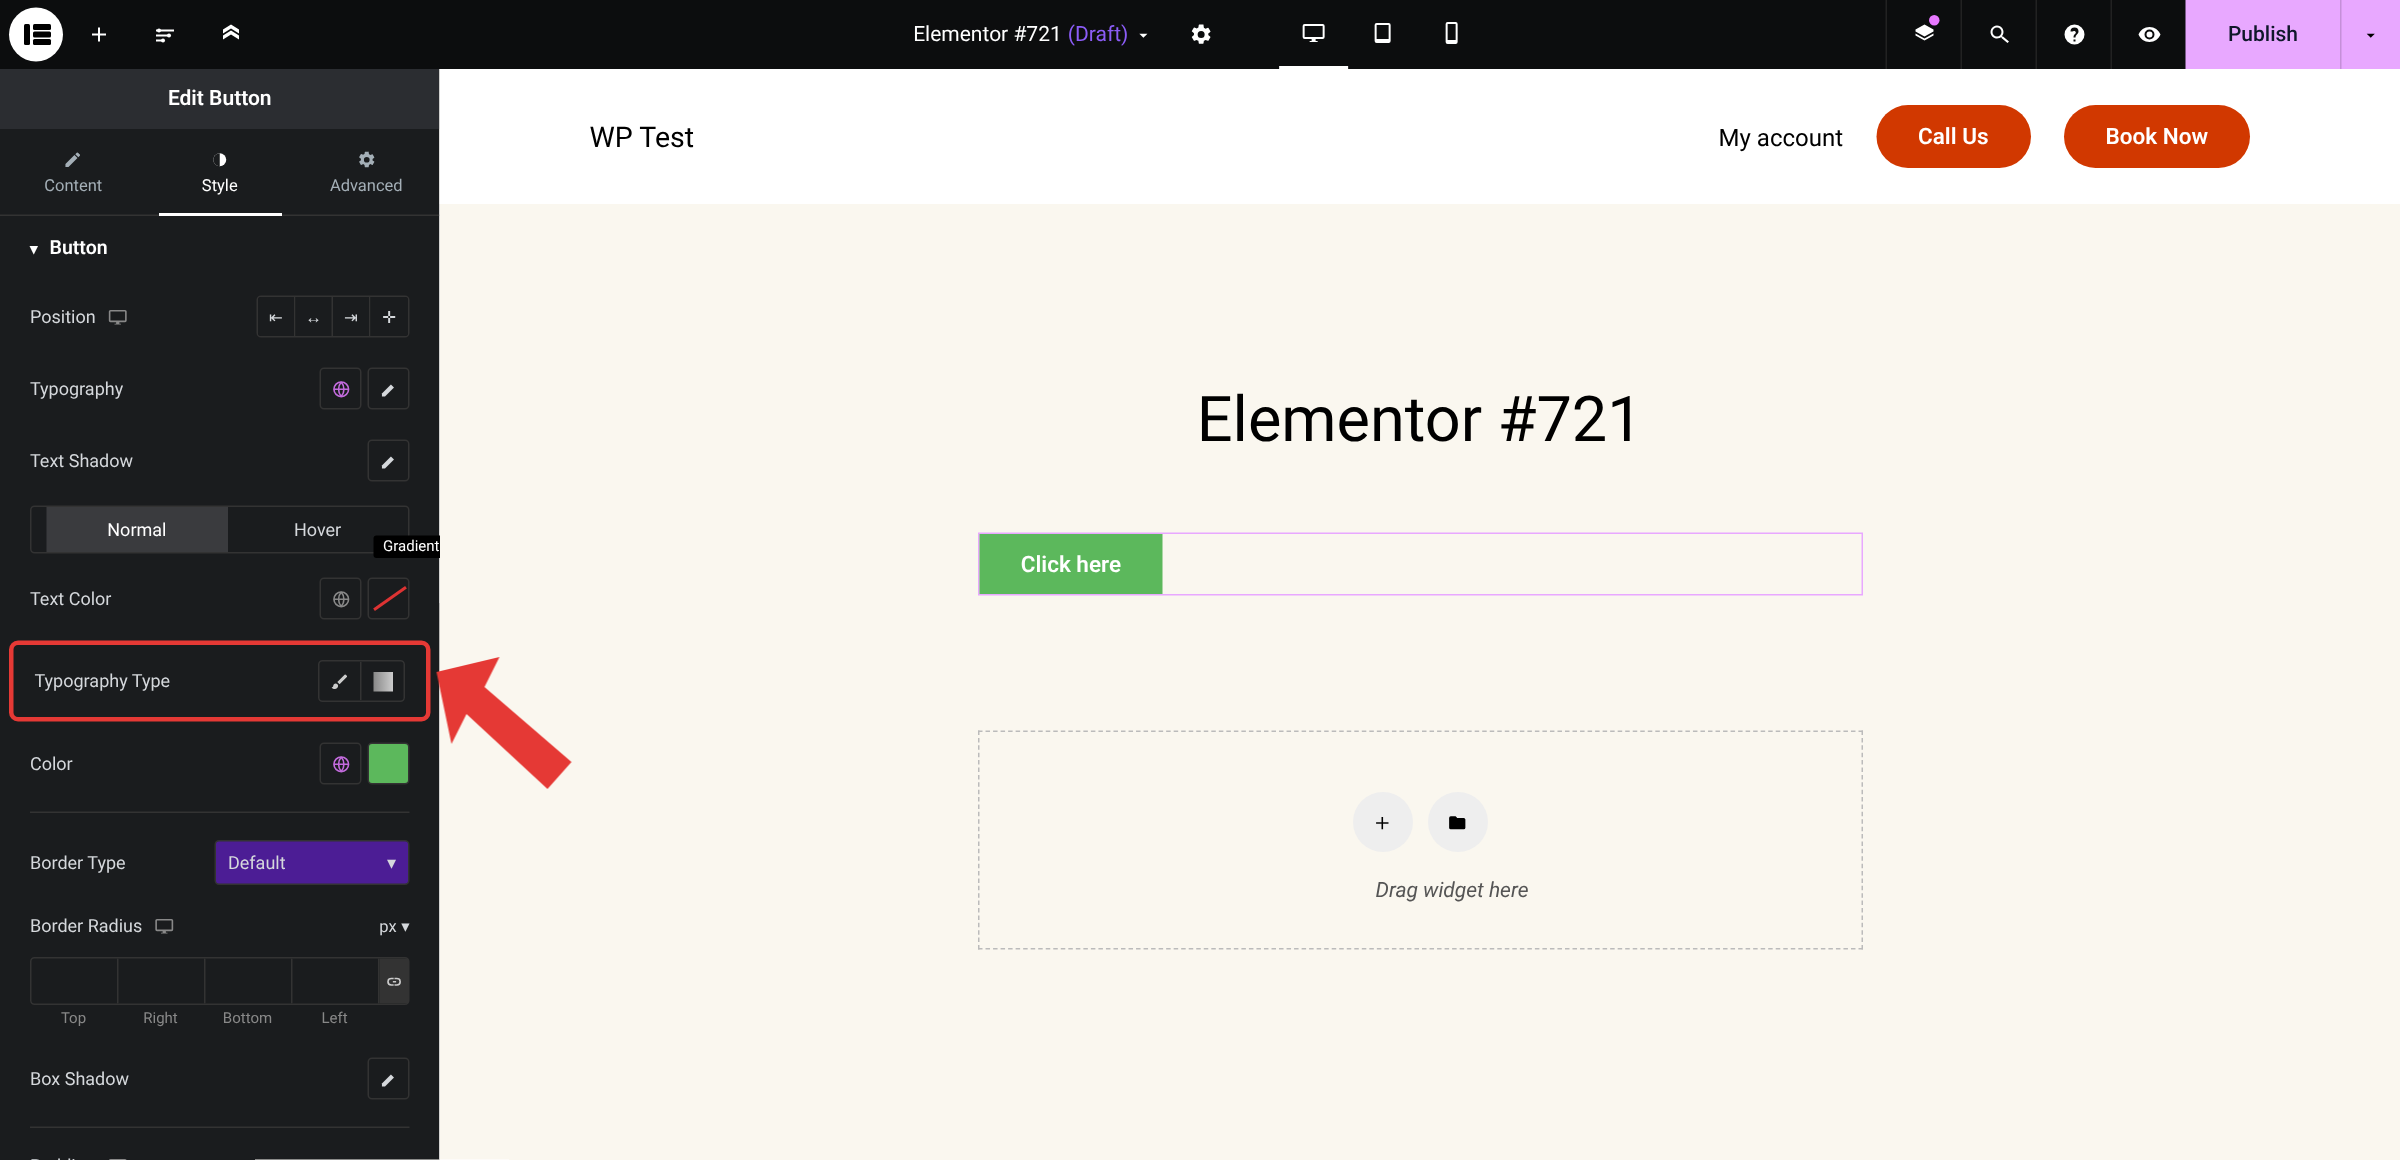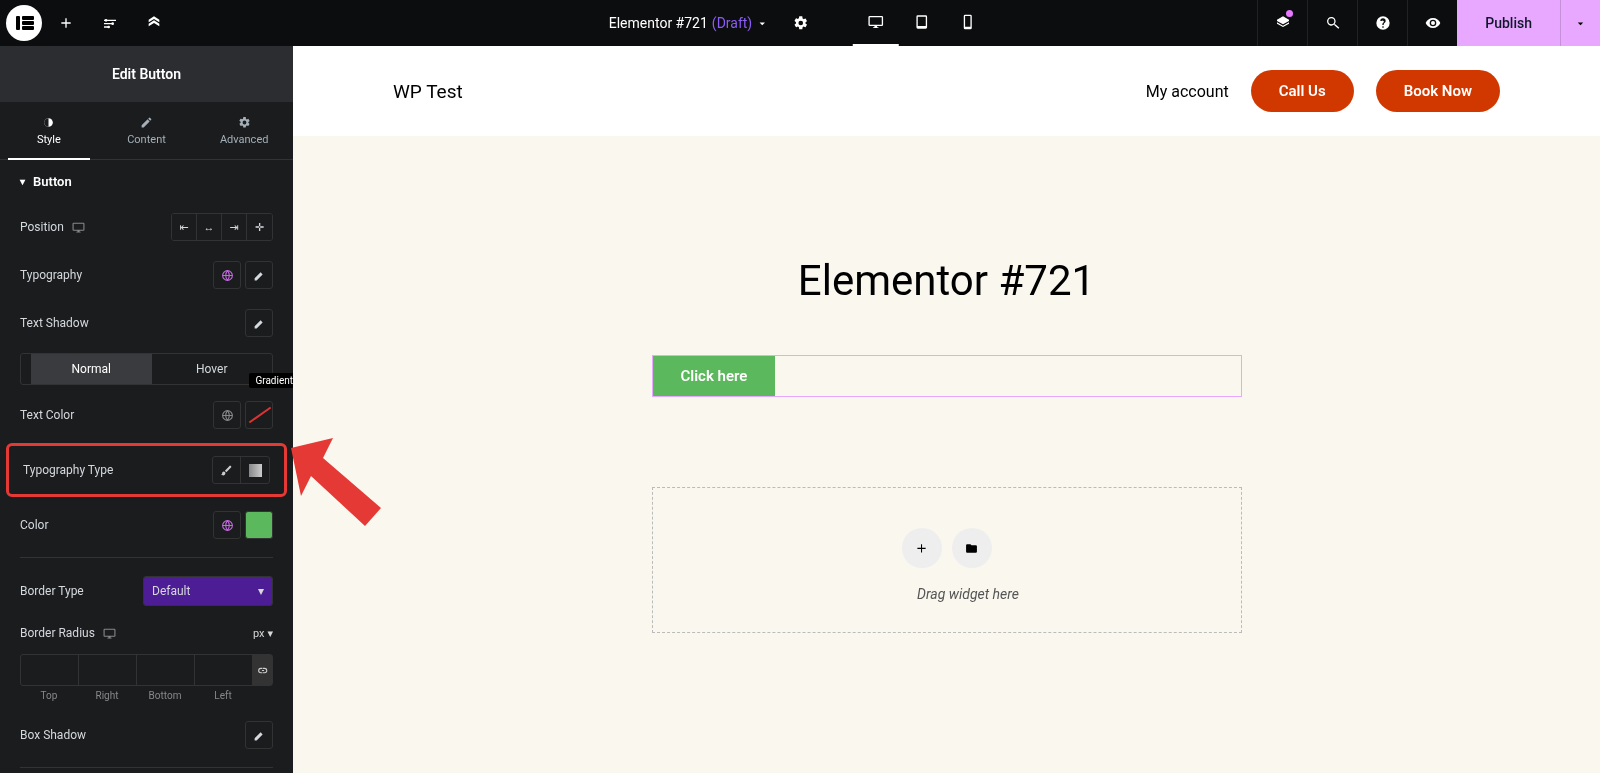--- a/index.html
+++ b/index.html
@@ -23,21 +23,21 @@
     .notif-dot { position: relative; }
     .notif-dot::after { content: ""; position: absolute; top: 10px; right: 14px; width: 7px; height: 7px; background: #e878ff; border-radius: 50%; }
     .publish-btn { background: #e8a8ff; color: #0f172a; height: 46px; padding: 0 28px; display: flex; align-items: center; font-size: 14px; font-weight: 500; cursor: pointer; }
     .publish-caret { width: 40px; height: 46px; background: #e8a8ff; border-left: 1px solid rgba(0,0,0,0.15); display: flex; align-items: center; justify-content: center; cursor: pointer; }
 
     
     .main { display: flex; height: calc(773px - 46px); }
 
     
     .sidebar { width: 293px; background: #1a1c1e; color: #d5d8dc; position: relative; display: flex; flex-direction: column; }
-    .sidebar-header { height: 56px; background: #2b2d31; display: flex; align-items: center; justify-content: center; font-size: 14px; font-weight: 600; color: #fff; }
+    .sidebar-header { height: 40px; background: #2b2d31; display: flex; align-items: center; justify-content: center; font-size: 14px; font-weight: 600; color: #fff; }
     .sidebar-tabs { display: flex; height: 58px; border-bottom: 1px solid #333; }
     .sidebar-tab { flex: 1; display: flex; flex-direction: column; align-items: center; justify-content: center; gap: 4px; cursor: pointer; font-size: 11px; color: #a4afb7; }
     .sidebar-tab.active { color: #fff; }
     .sidebar-tab.active .tab-underline { position: absolute; bottom: -1px; height: 2px; width: 82px; background: #fff; }
     .sidebar-tab { position: relative; }
     .sidebar-content { flex: 1; overflow-y: auto; padding: 0 0 20px 0; }
     .sidebar-content::-webkit-scrollbar { width: 8px; }
     .sidebar-content::-webkit-scrollbar-thumb { background: #444; border-radius: 4px; }
     .section-header { padding: 14px 20px; font-size: 13px; font-weight: 600; display: flex; align-items: center; gap: 8px; cursor: pointer; color: #fff; }
     .section-header::before { content: "▾"; font-size: 10px; }
@@ -184,33 +184,33 @@
     </div>
   </div>
 </div>
 
 <div class="main">
 
   <div class="sidebar">
     <div class="sidebar-header">Edit Button</div>
 
     <div class="sidebar-tabs">
+      <div class="sidebar-tab">
+        <svg class="svg-s" viewBox="0 0 24 24">
+            <path d="M3 17.25V21h3.75L17.81 9.94l-3.75-3.75L3 17.25zM20.71 7.04a1 1 0 0 0 0-1.41l-2.34-2.34a1 1 0 0 0-1.41 0l-1.83 1.83 3.75 3.75 1.83-1.83z"></path>
+          </svg>
+        <span>Content</span>
+      </div>
       <div class="sidebar-tab active">
         <svg class="svg-s" viewBox="0 0 24 24">
             <circle cx="12" cy="12" r="8" fill="currentColor"></circle>
             <path d="M12 4a8 8 0 0 0 0 16V4z" fill="#1a1c1e"></path>
           </svg>
         <span>Style</span>
         <div class="tab-underline"></div>
-      </div>
-      <div class="sidebar-tab">
-        <svg class="svg-s" viewBox="0 0 24 24">
-            <path d="M3 17.25V21h3.75L17.81 9.94l-3.75-3.75L3 17.25zM20.71 7.04a1 1 0 0 0 0-1.41l-2.34-2.34a1 1 0 0 0-1.41 0l-1.83 1.83 3.75 3.75 1.83-1.83z"></path>
-          </svg>
-        <span>Content</span>
       </div>
       <div class="sidebar-tab">
         <svg class="svg-s" viewBox="0 0 24 24">
             <path d="M19.14 12.94a7 7 0 0 0 .05-.94 7 7 0 0 0-.05-.94l2.03-1.58a.5.5 0 0 0 .12-.64l-1.92-3.32a.5.5 0 0 0-.61-.22l-2.39.96a7 7 0 0 0-1.62-.94l-.36-2.54A.5.5 0 0 0 13.9 2h-3.8a.5.5 0 0 0-.49.42l-.36 2.54a7 7 0 0 0-1.62.94l-2.39-.96a.5.5 0 0 0-.61.22L2.71 8.48a.5.5 0 0 0 .12.64l2.03 1.58a7 7 0 0 0 0 1.88l-2.03 1.58a.5.5 0 0 0-.12.64l1.92 3.32a.5.5 0 0 0 .61.22l2.39-.96a7 7 0 0 0 1.62.94l.36 2.54a.5.5 0 0 0 .49.42h3.8a.5.5 0 0 0 .49-.42l.36-2.54a7 7 0 0 0 1.62-.94l2.39.96a.5.5 0 0 0 .61-.22l1.92-3.32a.5.5 0 0 0-.12-.64zM12 15.5A3.5 3.5 0 1 1 15.5 12 3.5 3.5 0 0 1 12 15.5z"></path>
           </svg>
         <span>Advanced</span>
       </div>
     </div>
 
     <div class="sidebar-content">

